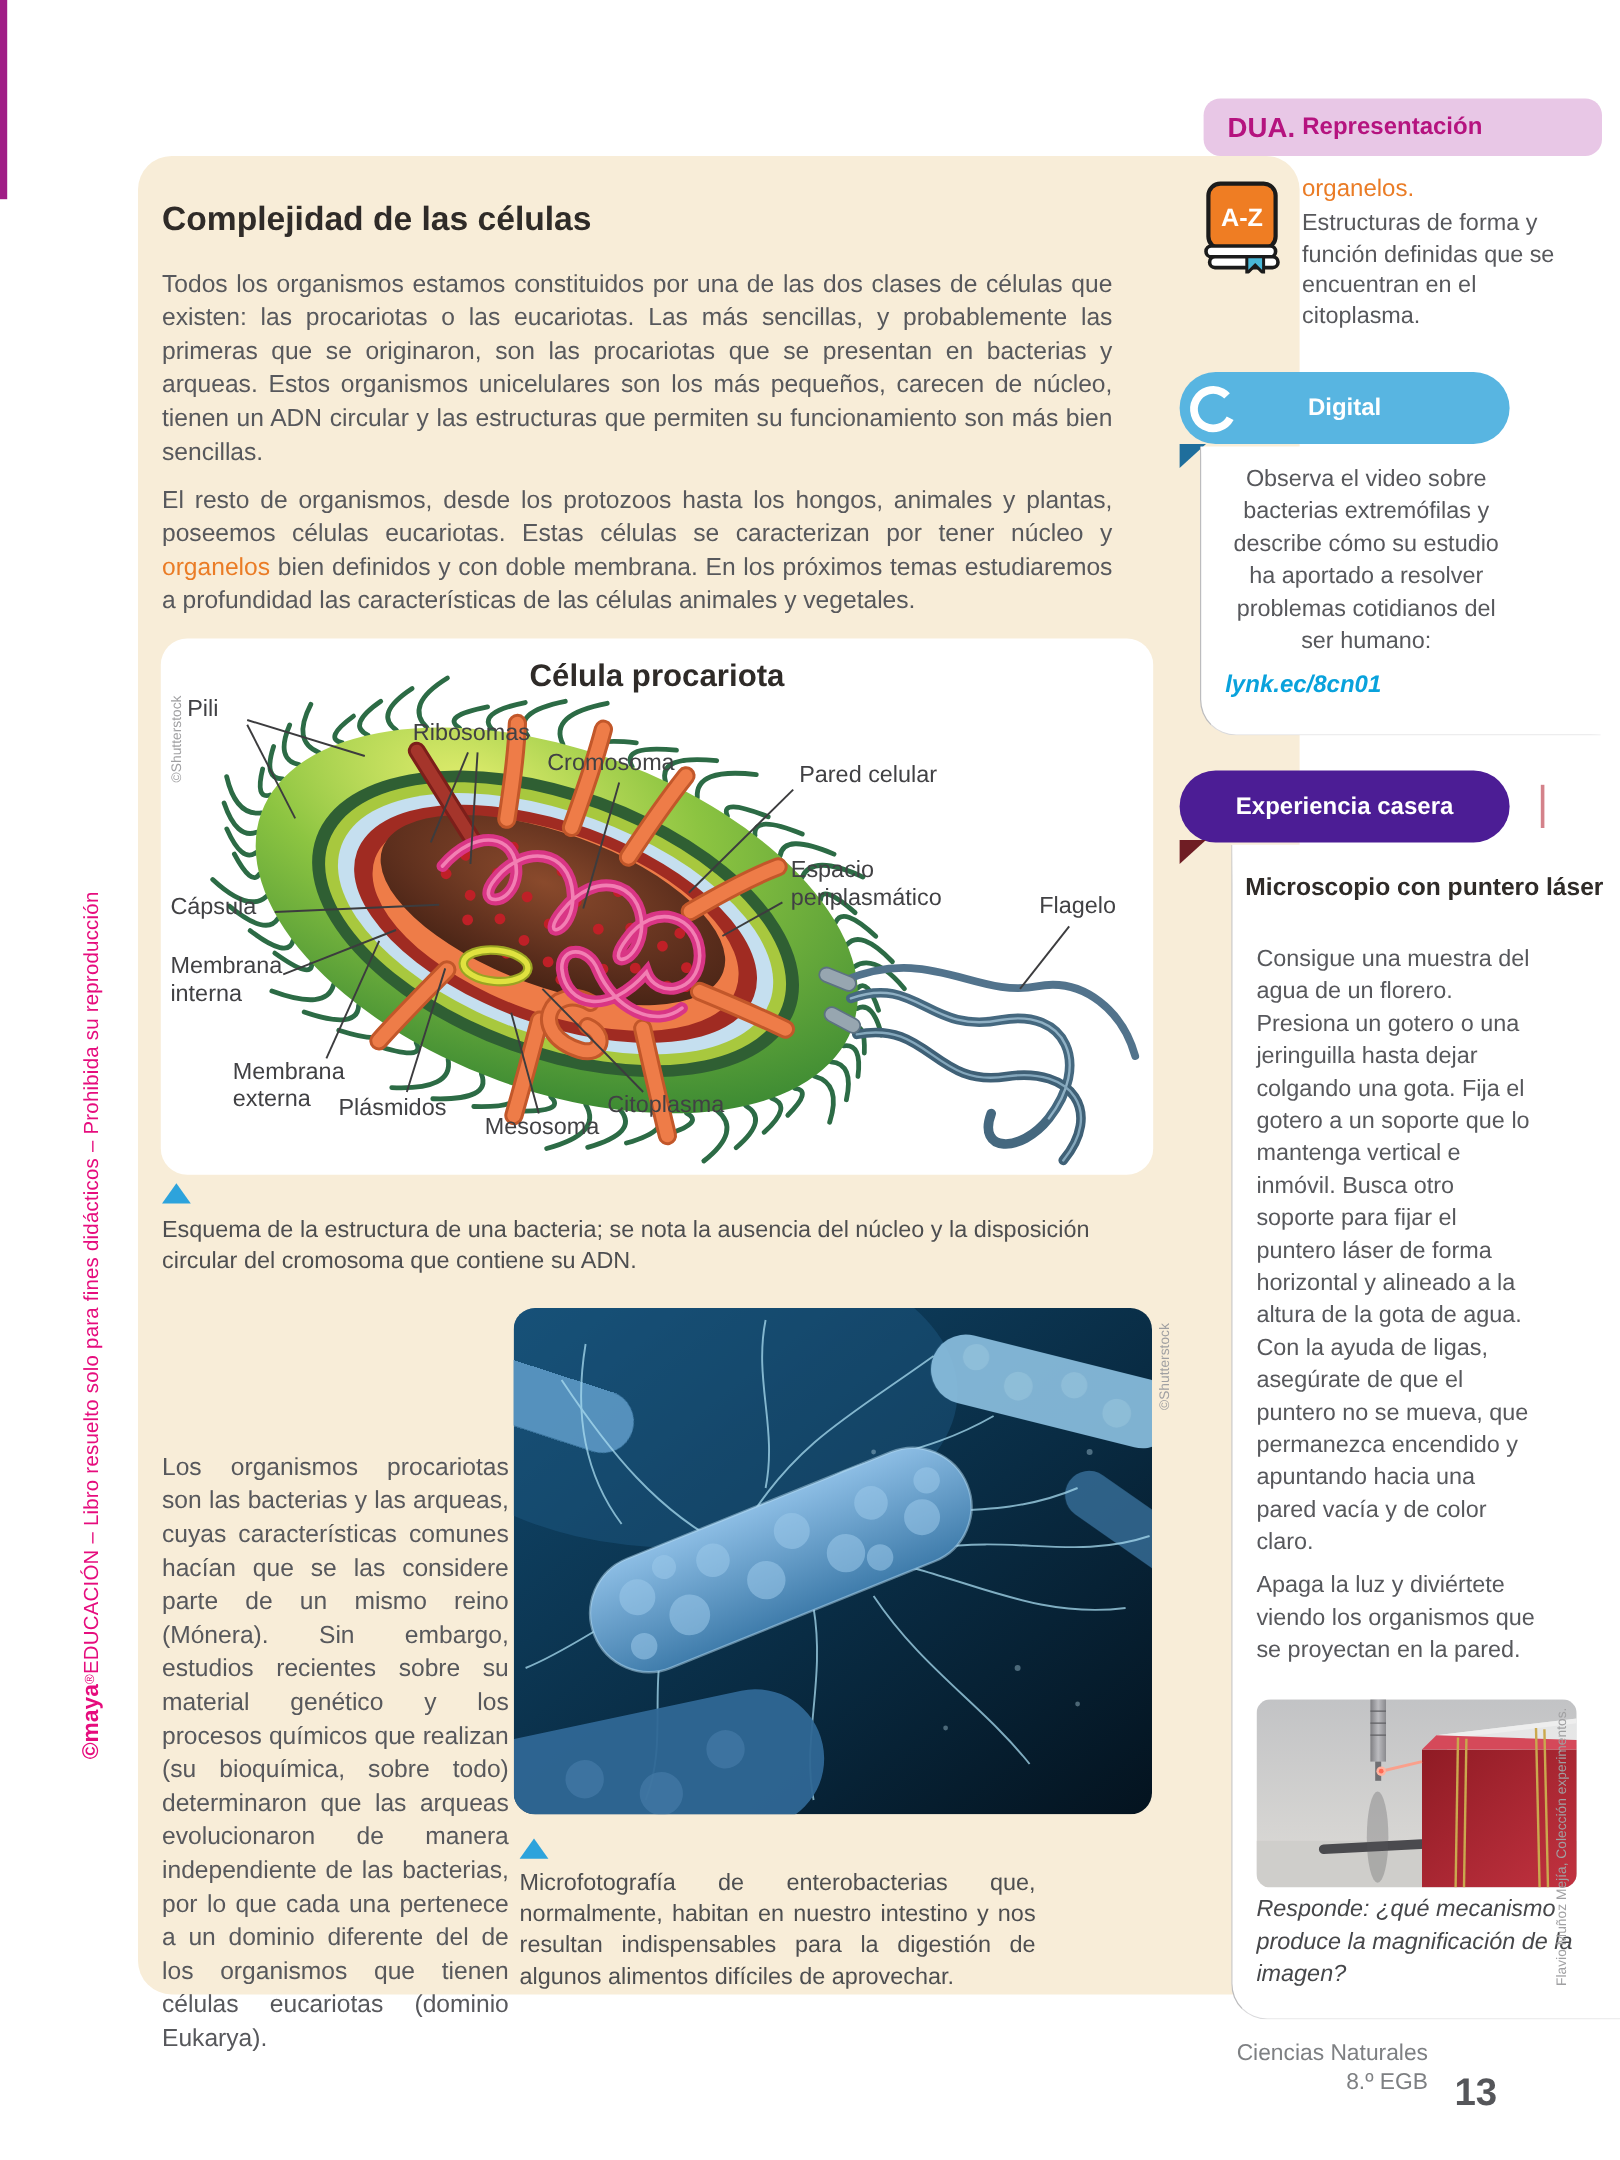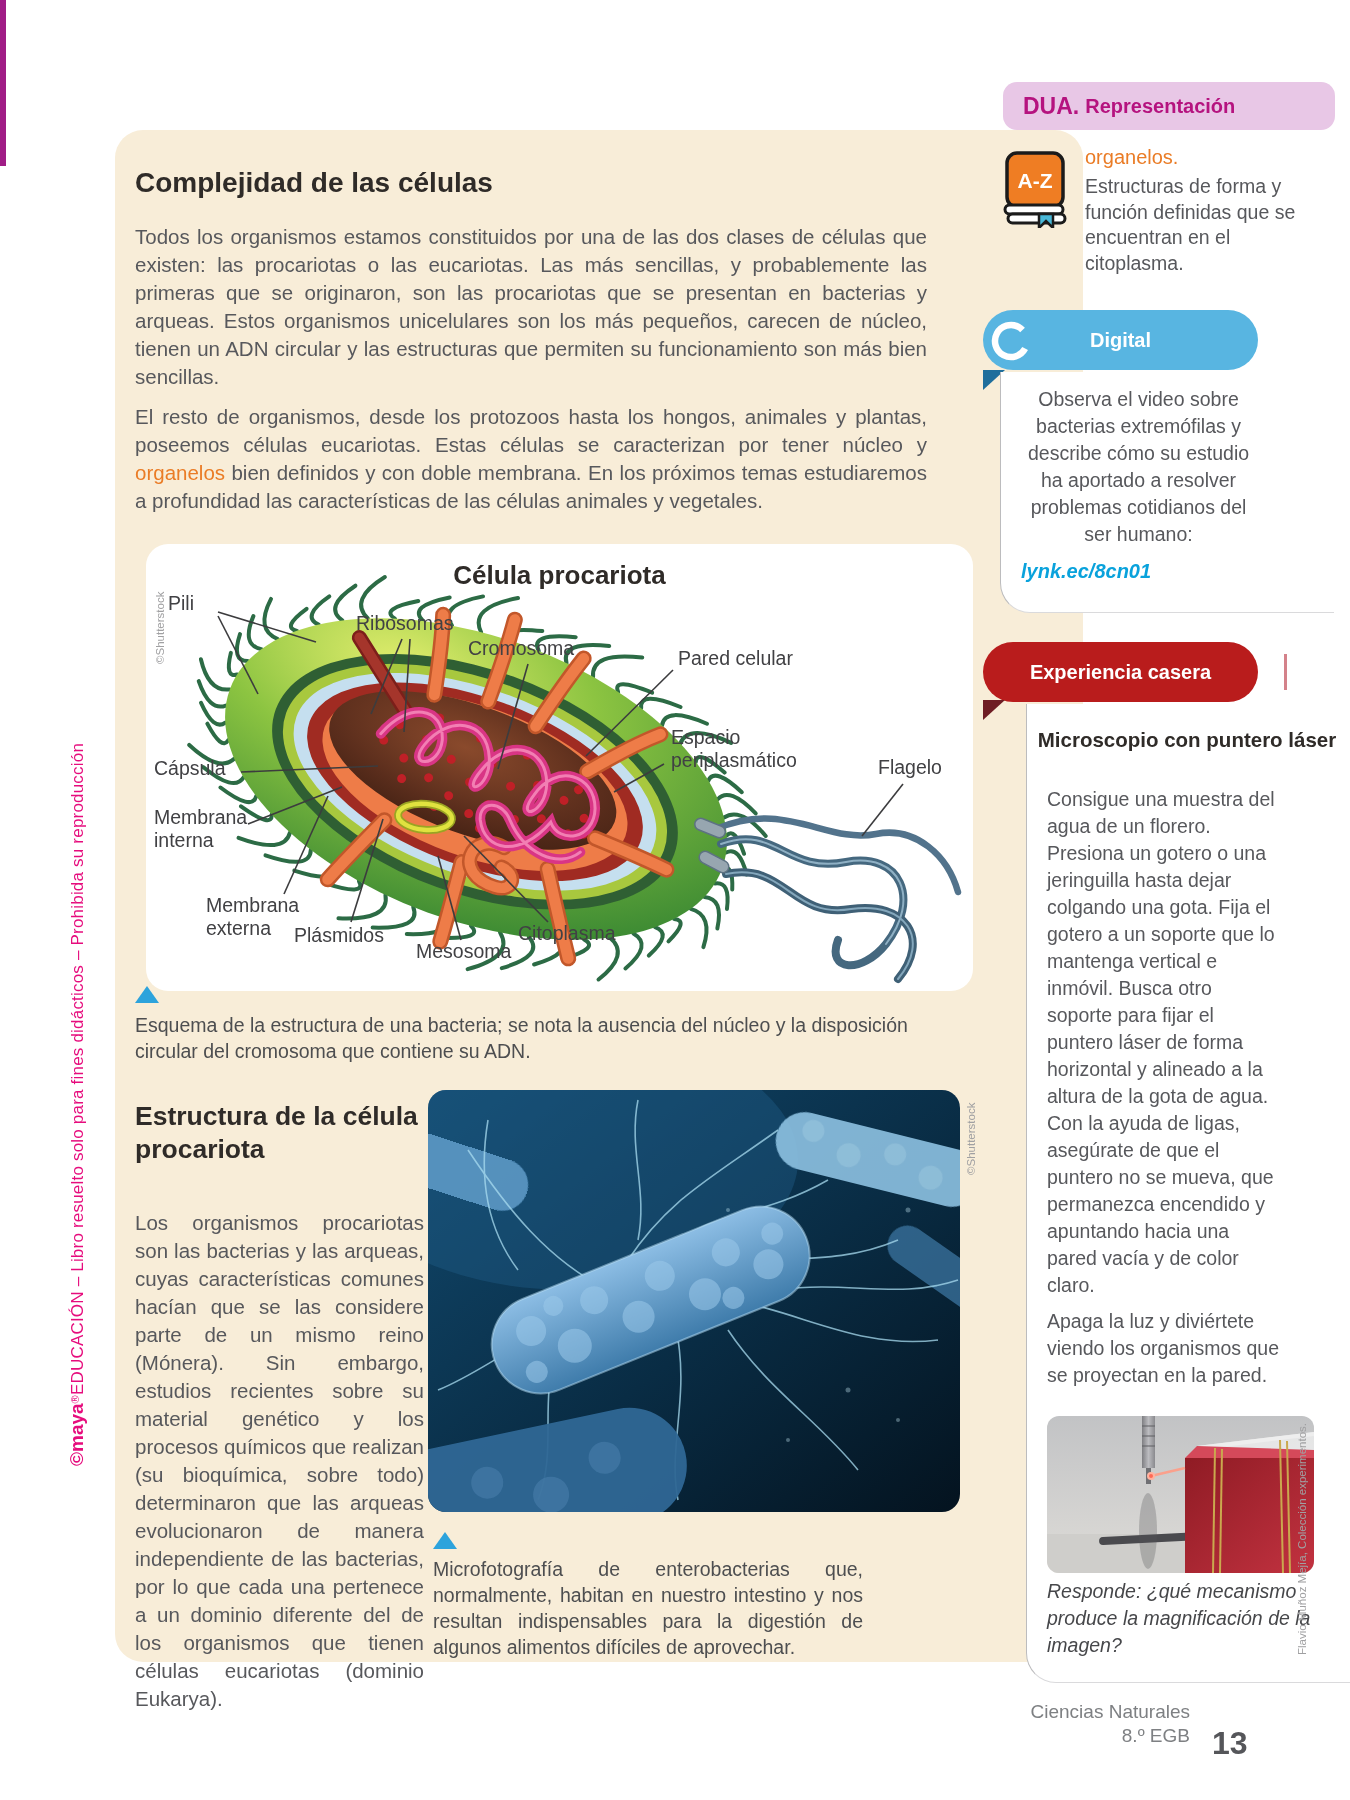--- a/index.html
+++ b/index.html
@@ -36,21 +36,21 @@
   .dua-pill{position:absolute;left:1003px;top:82px;width:332px;height:48px;background:#e8c7e6;border-radius:14px;
             display:flex;align-items:center;padding-left:20px;box-sizing:border-box;color:#b5137f;}
   .dua-pill .dua{font-size:23px;font-weight:800;}
   .dua-pill .rep{font-size:20px;font-weight:700;margin-left:6px;}
   .gloss-icon{position:absolute;left:1003px;top:150px;}
   .gloss-term{position:absolute;left:1085px;top:146px;font-size:20px;color:#ea7c26;}
   .gloss-def{position:absolute;left:1085px;top:174px;width:238px;font-size:19.5px;line-height:25.5px;color:#57585c;}
   .pill{position:absolute;left:983px;width:275px;height:60px;border-radius:30px;display:flex;
         align-items:center;justify-content:center;color:#ffffff;font-size:20px;font-weight:bold;}
   .pill-digital{top:310px;background:#58b5e1;}
-  .pill-exp{top:642px;background:#b91c1c;}
+  .pill-exp{top:642px;background:#4c1d95;}
   .pill-tri{position:absolute;width:0;height:0;border-top:20px solid #1f6e9c;border-right:22px solid transparent;}
   .pill-tri.red{border-top-color:#6f1d24;}
   .sidebox{position:absolute;left:1000px;width:333px;background:#ffffff;border-left:1.5px solid #bcbcbe;
            border-bottom:1.5px solid #dadadc;border-bottom-left-radius:30px;}
   .box-digital{top:372px;height:240px;text-align:center;}
   .box-exp{top:704px;height:978px;margin-left:26px;}
   .side-par{position:absolute;color:#57585c;font-size:19.5px;line-height:27px;}
   .link{position:absolute;left:20px;top:188px;color:#09a2dc;font-size:20px;font-weight:bold;font-style:italic;}
   .exp-sub{position:absolute;left:10px;top:22px;width:300px;text-align:center;font-size:20.5px;font-weight:bold;
            line-height:27px;color:#2f2b28;}
@@ -71,21 +71,21 @@
 
   <div class="side-vert">
     <span class="brand">©maya</span><span class="reg">®</span><span>EDUCACIÓN – Libro resuelto solo para fines didácticos – Prohibida su reproducción</span>
   </div>
 
   <section class="cream">
     <h1 class="main-title">Complejidad de las células</h1>
     <p class="para p1">Todos los organismos estamos constituidos por una de las dos clases de células que existen: las procariotas o las eucariotas. Las más sencillas, y probablemente las primeras que se originaron, son las procariotas que se presentan en bacterias y arqueas. Estos organismos unicelulares son los más pequeños, carecen de núcleo, tienen un ADN circular y las estructuras que permiten su funcionamiento son más bien sencillas.</p>
     <p class="para p2"><span>El resto de organismos, desde los protozoos hasta los hongos, animales y plantas, poseemos células eucariotas. Estas células se caracterizan por tener núcleo y </span><span class="hl-orange">organelos</span><span> bien definidos y con doble membrana. En los próximos temas estudiaremos a profundidad las características de las células animales y vegetales.</span></p>
 
-    <figure class="fig1" style="margin:16px;">
+    <figure class="fig1" style="margin:4px;">
       <svg width="827" height="447" viewBox="0 0 827 447">
         <defs>
           <radialGradient id="gBody" cx="30%" cy="22%" r="85%">
             <stop offset="0%" stop-color="#e3ee6e"></stop>
               <stop offset="45%" stop-color="#8cc441"></stop>
               <stop offset="100%" stop-color="#3c8a33"></stop>
           </radialGradient>
           <radialGradient id="gInt" cx="45%" cy="35%" r="80%">
             <stop offset="0%" stop-color="#8a4a2c"></stop>
               <stop offset="60%" stop-color="#5a2d1c"></stop>
@@ -269,21 +269,20 @@
       <div class="fig-label" style="left:60px;top:350px;">Membrana
 externa</div>
       <div class="fig-label" style="left:148px;top:380px;">Plásmidos</div>
       <div class="fig-label" style="left:270px;top:396px;">Mesosoma</div>
       <div class="fig-label" style="left:372px;top:378px;">Citoplasma</div>
     </figure>
 
     <div class="tri" style="left:20px;top:856px;"></div>
     <div class="caption" style="left:20px;top:882px;width:795px;">Esquema de la estructura de una bacteria; se nota la ausencia del núcleo y la disposición circular del cromosoma que contiene su ADN.</div>
 
-    <h2 class="h2">Estructura de la célula procariota</h2>
     <p class="para leftcol">Los organismos procariotas son las bacterias y las arqueas, cuyas características comunes hacían que se las considere parte de un mismo reino (Mónera). Sin embargo, estudios recientes sobre su material genético y los procesos químicos que realizan (su bioquímica, sobre todo) determinaron que las arqueas evolucionaron de manera independiente de las bacterias, por lo que cada una pertenece a un dominio diferente del de los organismos que tienen células eucariotas (dominio Eukarya).</p>
 
     <div class="fig2">
       <svg width="532" height="422" viewBox="0 0 532 422">
         <defs>
           <linearGradient id="gSea" x1="0" y1="0" x2="1" y2="1">
             <stop offset="0%" stop-color="#11496e"></stop>
               <stop offset="55%" stop-color="#092c44"></stop>
               <stop offset="100%" stop-color="#04131f"></stop>
           </linearGradient>

